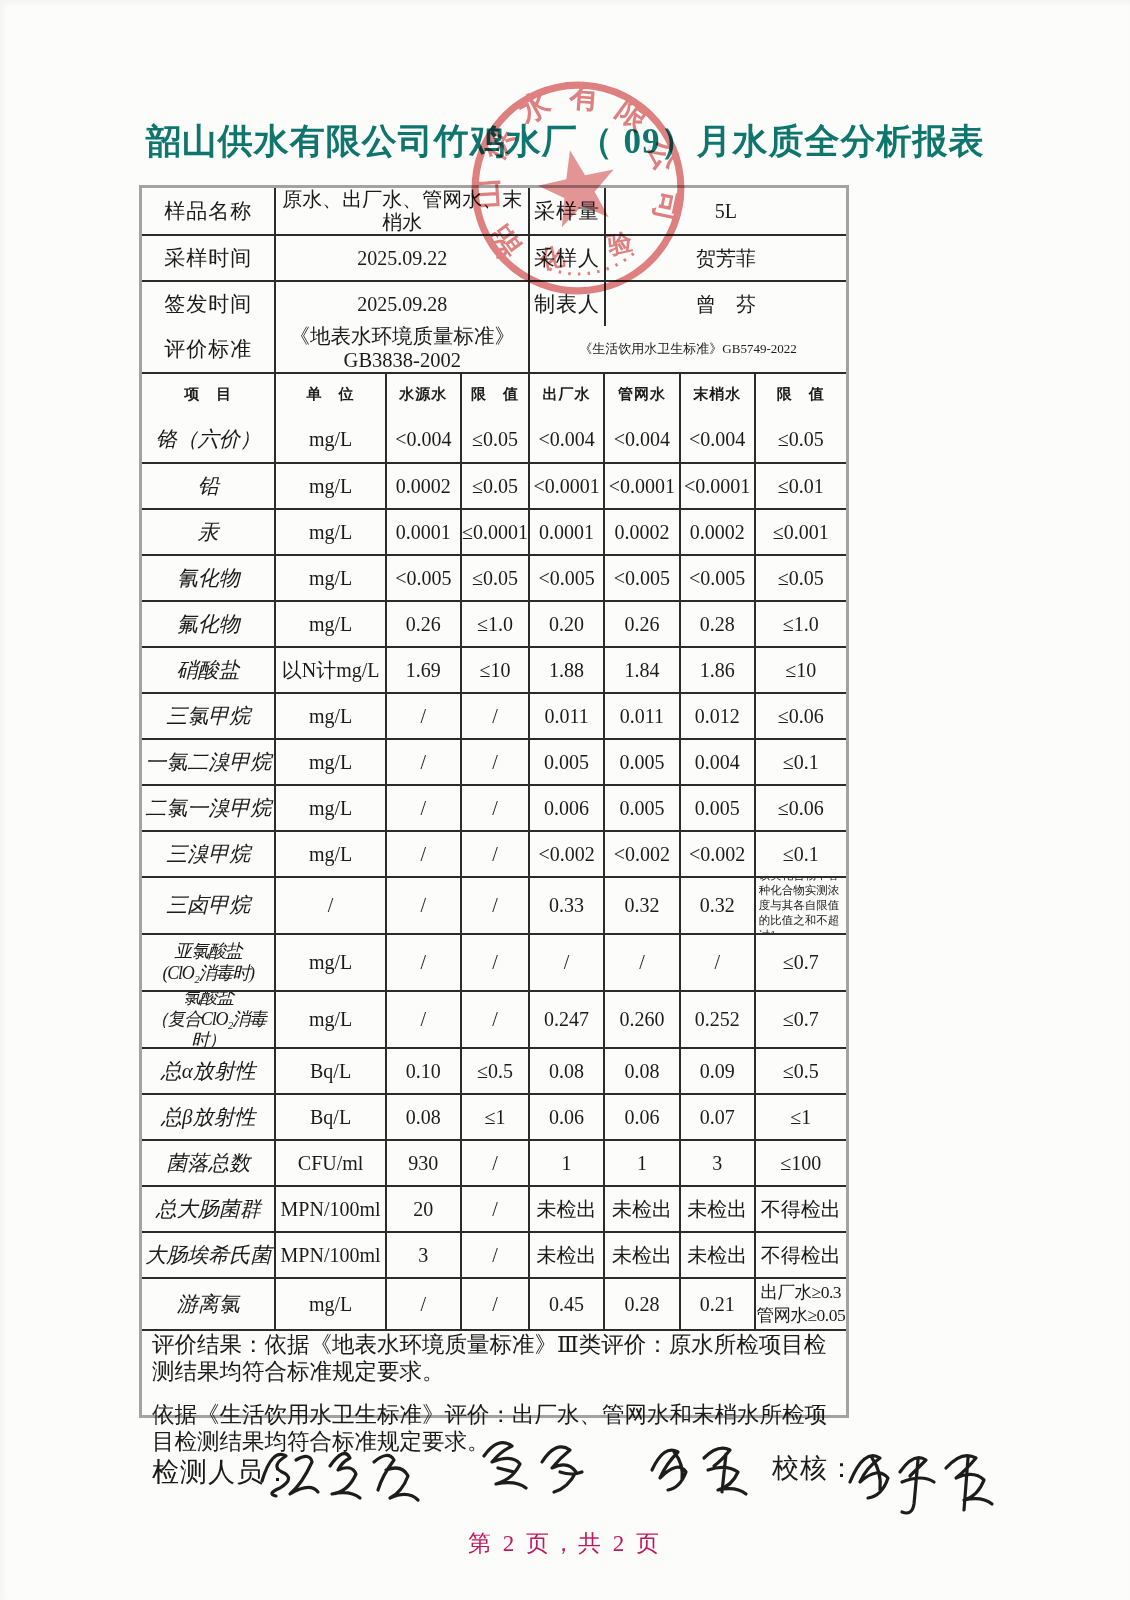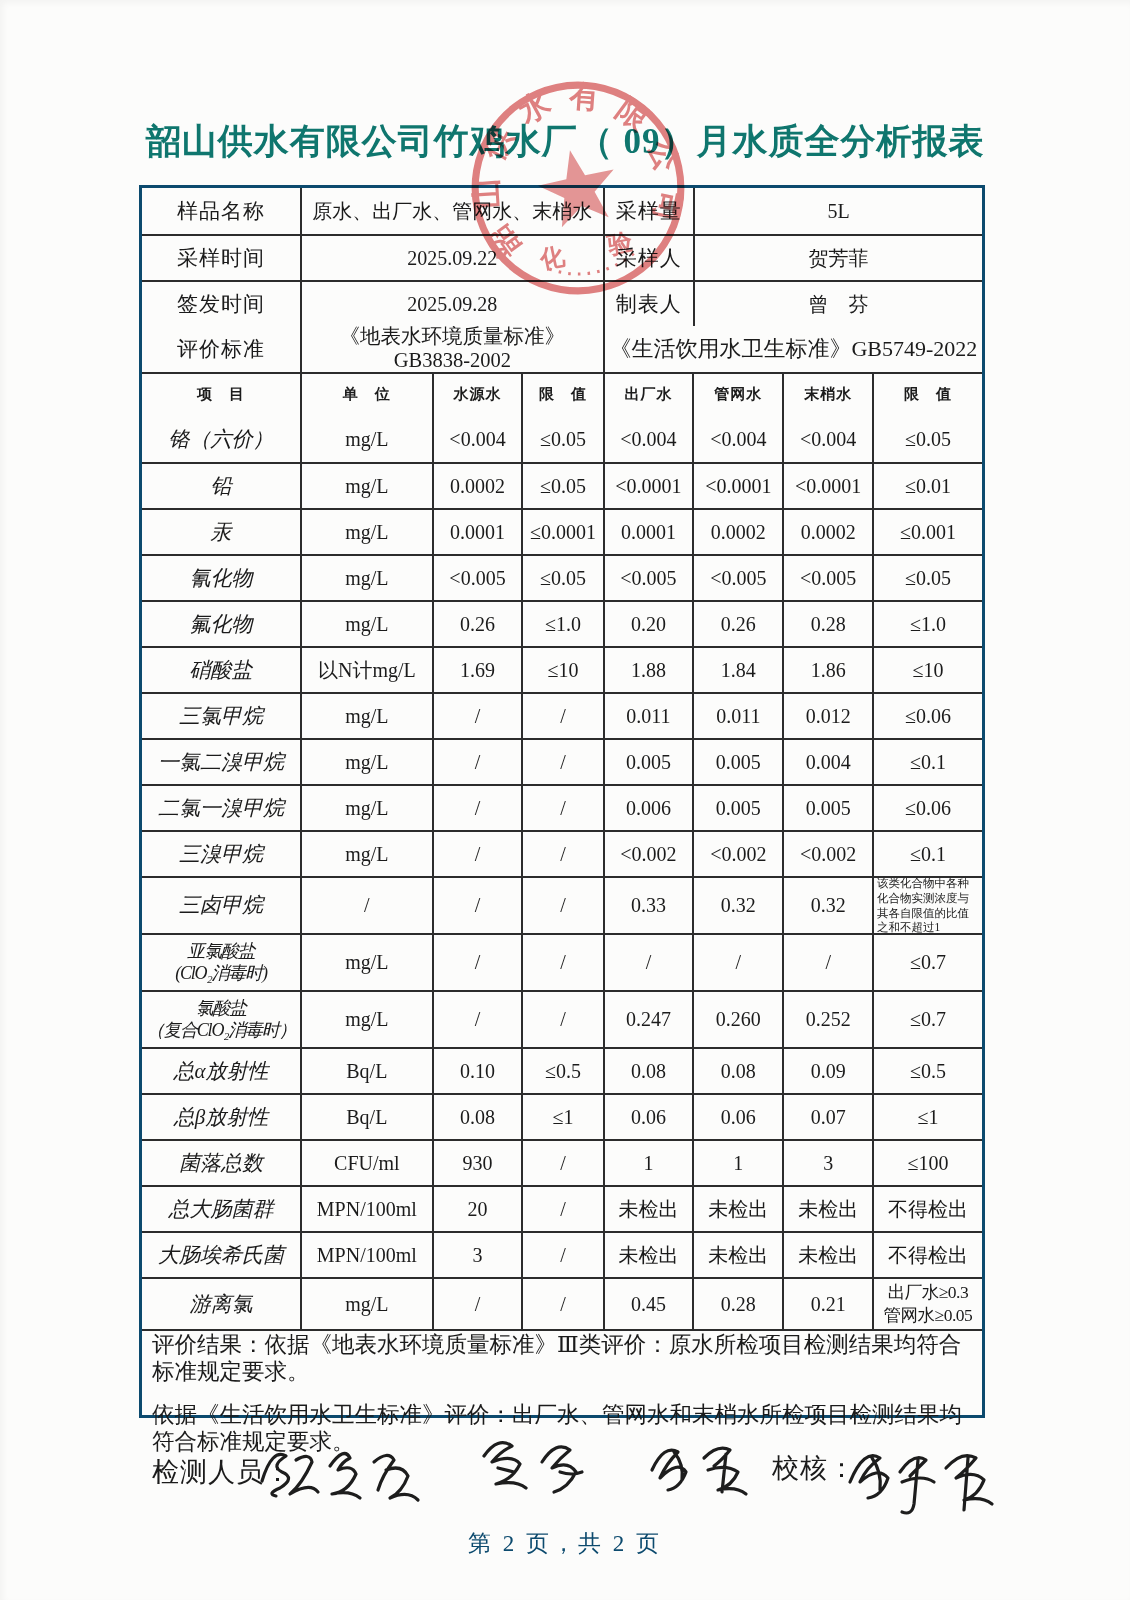--- a/index.html
+++ b/index.html
@@ -7,22 +7,22 @@
     position:relative;width:1130px;height:1600px;background:#fcfcfb;
     font-family:"Liberation Serif","DejaVu Serif",serif;color:#1b1b1b;overflow:hidden;
     box-shadow:inset 3px 3px 6px rgba(0,0,0,0.04);
   }
   .title{
     position:absolute;left:0;top:118px;width:100%;text-align:center;
     font-size:35px;font-weight:bold;letter-spacing:1px;color:#0f766e;
   }
   
   .report-table{
-    position:absolute;left:139px;top:185px;width:846px;
-    border:3px solid #0c4a6e;box-sizing:border-box;background:transparent;
+    position:absolute;left:139px;top:185px;width:710px;
+    border:3px solid #a3a3a3;box-sizing:border-box;background:transparent;
   }
   .rrow{display:grid;box-sizing:border-box;}
   .rrow + .rrow{border-top:2px solid #2c2c2c;}
   .info-row{grid-template-columns:18.8% 36.05% 10.75% 34.4%;height:46px;}
   .std-row{grid-template-columns:18.8% 36.05% 45.15%;height:46px;}
   .hd-row{grid-template-columns:18.8% 15.7% 10.65% 9.7% 10.65% 10.75% 10.65% 13.1%;height:44px;}
   .trow{grid-template-columns:18.8% 15.7% 10.65% 9.7% 10.65% 10.75% 10.65% 13.1%;height:46px;}
   .trow.tall{height:57px;}
   .trow.xtall{height:52px;}
   .cell{
@@ -43,21 +43,21 @@
   }
   .eval-box p{margin:0 0 16px 0;line-height:1.2;}
   
   .sig-area{position:absolute;left:0;top:1436px;width:1100px;height:100px;text-align:center;}
   .sig-label{position:absolute;font-size:27px;letter-spacing:1px;}
   .sig-svg{position:absolute;}
   .sig-svg path{fill:none;stroke:#1d1d1d;stroke-width:3.2;stroke-linecap:round;stroke-linejoin:round;}
   
   .footer{
     position:absolute;left:0;top:1528px;width:100%;text-align:center;
-    font-size:23px;letter-spacing:3px;color:#0c4a6e;
+    font-size:23px;letter-spacing:3px;color:#be185d;
   }
   
   .stamp{
     position:absolute;left:466px;top:76px;width:224px;height:224px;
     opacity:0.78;mix-blend-mode:multiply;transform:rotate(-12deg);
     pointer-events:none;z-index:5;
   }
   .stamp .ring{stroke:#d95f5f;}
   .stamp text{fill:#d95f5f;font-family:"Liberation Serif","DejaVu Serif",serif;font-weight:bold;}
 </style>
@@ -99,21 +99,21 @@
     <div class="cell lab">签发时间</div>
     <div class="cell">2025.09.28</div>
     <div class="cell lab">制表人</div>
     <div class="cell">曾　芬</div>
   </div>
 </div>
 
     <div class="rrow std-row">
       <div class="cell lab">评价标准</div>
       <div class="cell" style="font-size:20.5px;">《地表水环境质量标准》GB3838-2002</div>
-      <div class="cell" style="font-size:22px;">《生活饮用水卫生标准》GB5749-2022</div>
+      <div class="cell" style="font-size:13px;">《生活饮用水卫生标准》GB5749-2022</div>
     </div>
 
     <div class="rrow hd-row">
         <div class="cell hcell">项　目</div>
         <div class="cell hcell">单　位</div>
         <div class="cell hcell">水源水</div>
         <div class="cell hcell">限　值</div>
         <div class="cell hcell">出厂水</div>
         <div class="cell hcell">管网水</div>
         <div class="cell hcell">末梢水</div>

